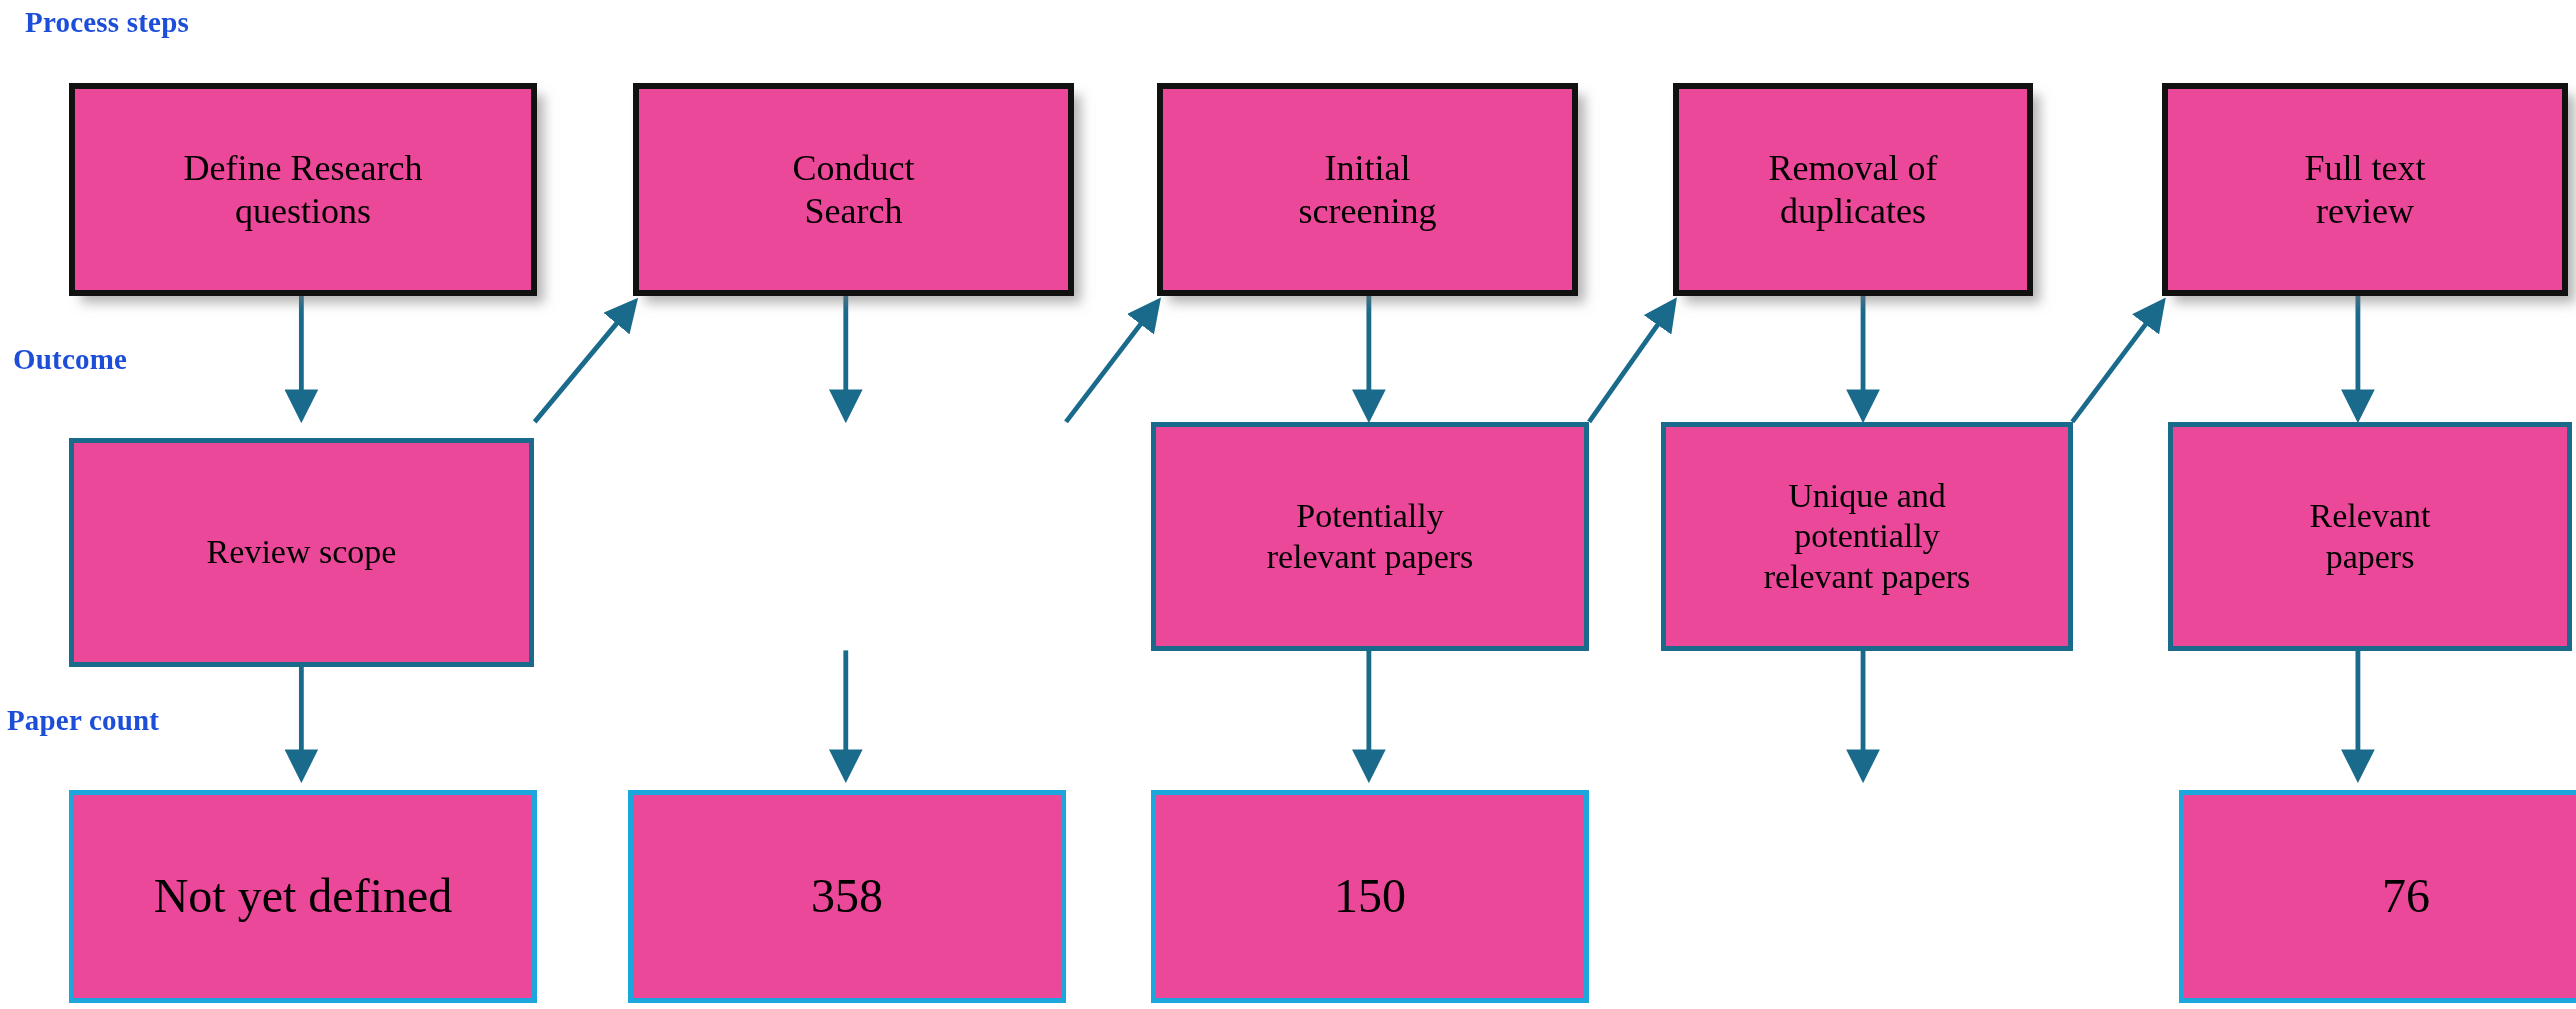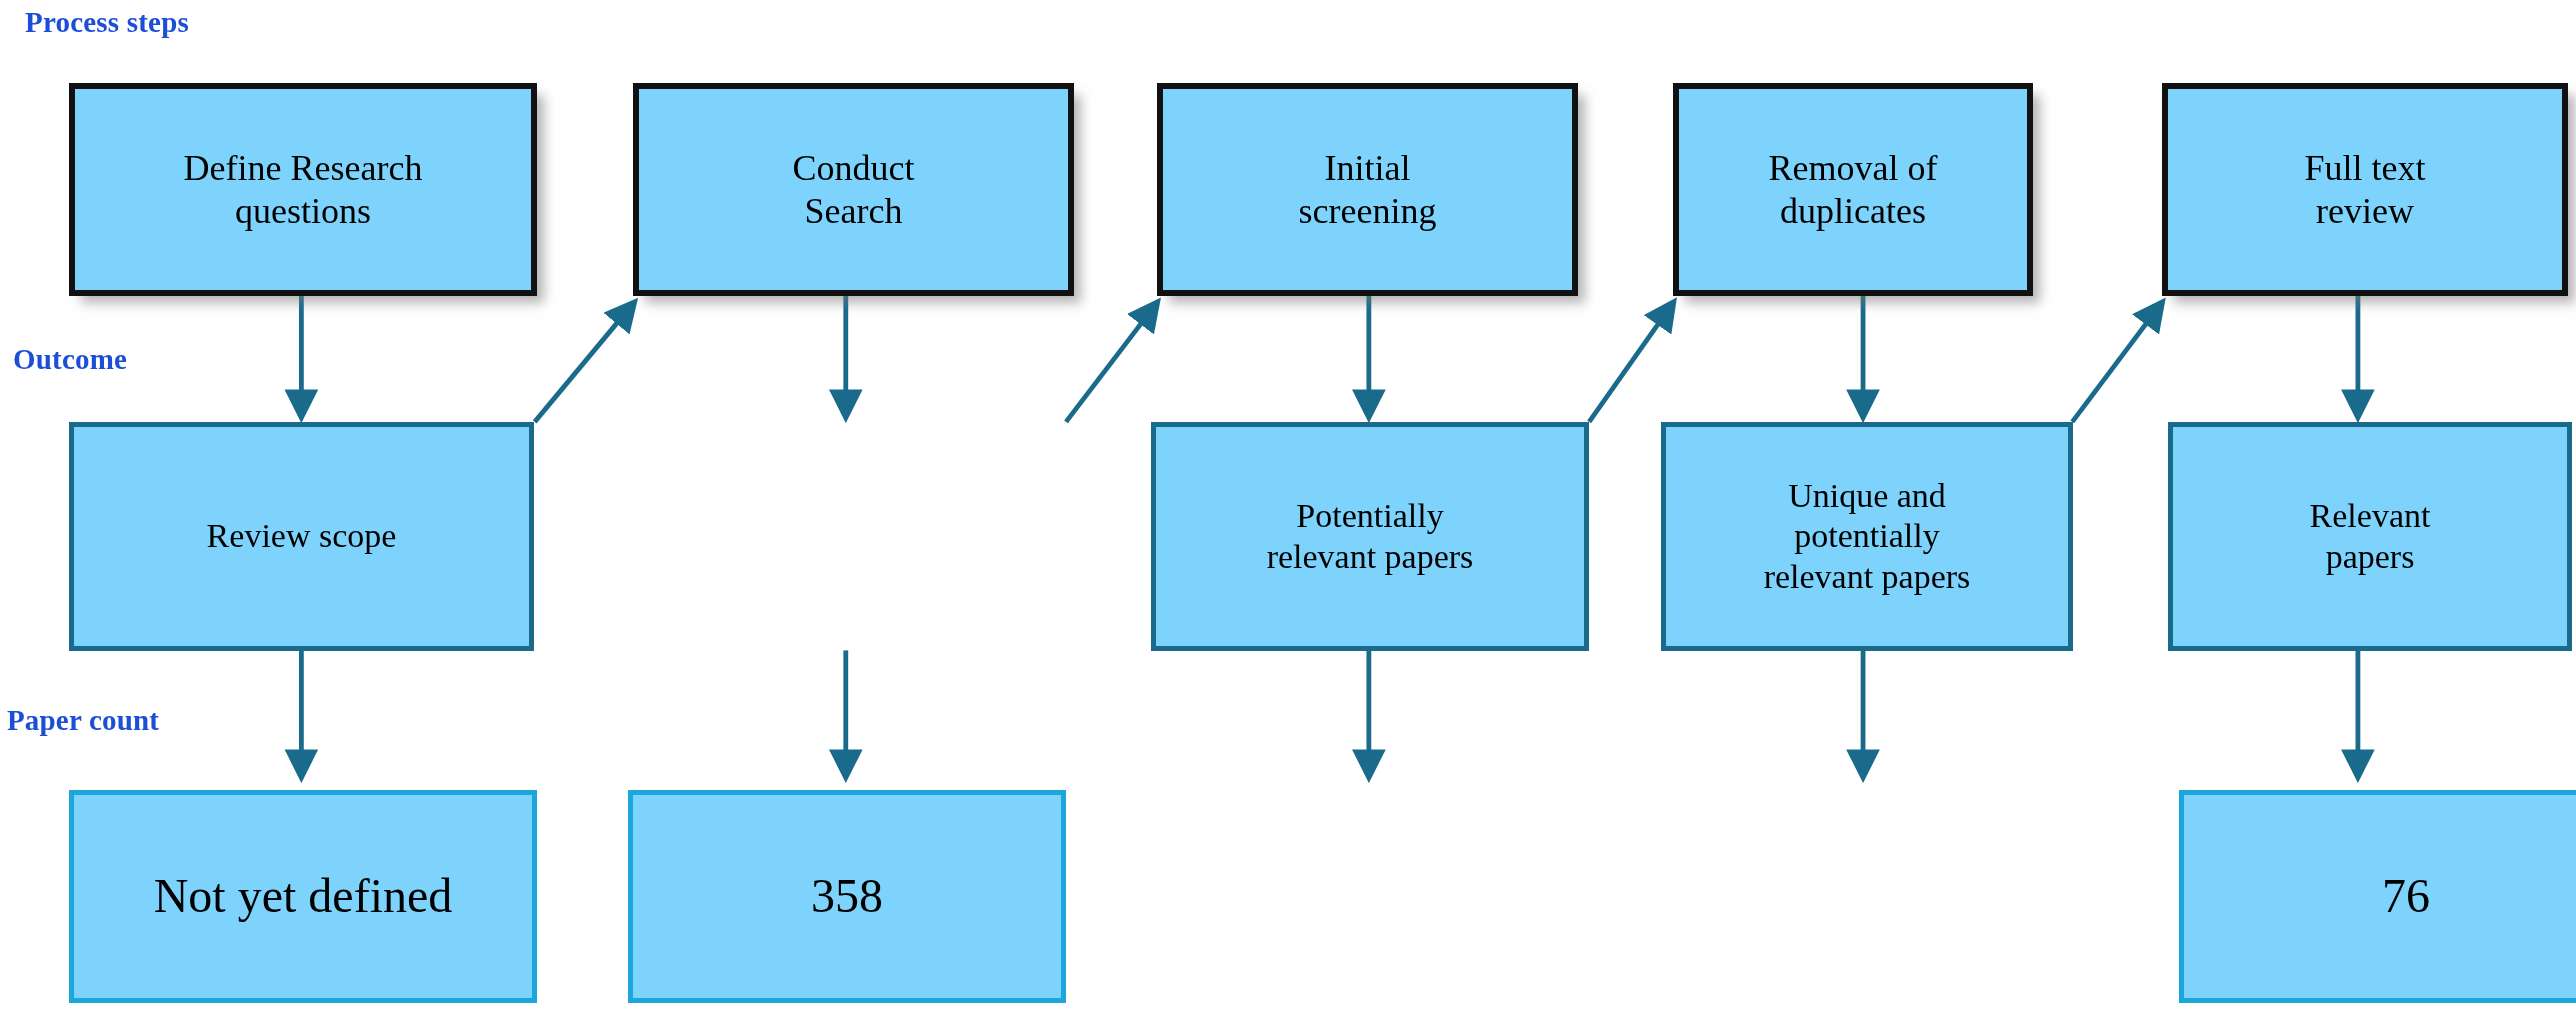--- a/index.html
+++ b/index.html
@@ -29,21 +29,21 @@
     white-space: nowrap;
   }
   #label-process  { left: 25px; top: 5.5px;   }
   #label-outcome  { left: 13px; top: 343px; }
   #label-count    { left: 6.9px; top: 704px;}
 
   
   .node {
     position: absolute;
     box-sizing: border-box;
-    background: #7dd3fc;
+    background: #ec4899;
     display: flex;
     align-items: center;
     justify-content: center;
     text-align: center;
   }
   .node .node-text {
     display: block;
     line-height: 1.18;
     color: #000000;
     white-space: pre-line;
@@ -132,21 +132,21 @@
   </div>
   <div class="node process" style="left:1673px; top:83px; width:360px; height:213px;">
     <span class="node-text">Removal of
 duplicates</span>
   </div>
   <div class="node process" style="left:2162px; top:83px; width:406px; height:213px;">
     <span class="node-text">Full text
 review</span>
   </div>
 
-  <div class="node outcome" style="left:69px; top:422px; width:465px; height:229px;">
+  <div class="node outcome" style="left:69px; top:438px; width:465px; height:229px;">
     <span class="node-text">Review scope</span>
   </div>
   <div class="node outcome" style="left:1151px; top:422px; width:438px; height:229px;">
     <span class="node-text">Potentially
 relevant papers</span>
   </div>
   <div class="node outcome" style="left:1661px; top:422px; width:412px; height:229px;">
     <span class="node-text">Unique and
 potentially
 relevant papers</span>
@@ -155,18 +155,21 @@
     <span class="node-text">Relevant
 papers</span>
   </div>
 
   <div class="node count" style="left:69px; top:790px; width:468px; height:213px;">
     <span class="node-text">Not yet defined</span>
   </div>
   <div class="node count" style="left:628px; top:790px; width:438px; height:213px;justify-content:center;">
     <span class="node-text">358</span>
   </div>
+  <div class="node count" style="left:1151px; top:790px; width:438px; height:213px;">
+    <span class="node-text">150</span>
+  </div>
   <div class="node count" style="left:2168px; top:790px; width:454px; height:213px;margin-left:11px;">
     <span class="node-text">76</span>
   </div>
 
 </div>
 
 
 </body></html>

